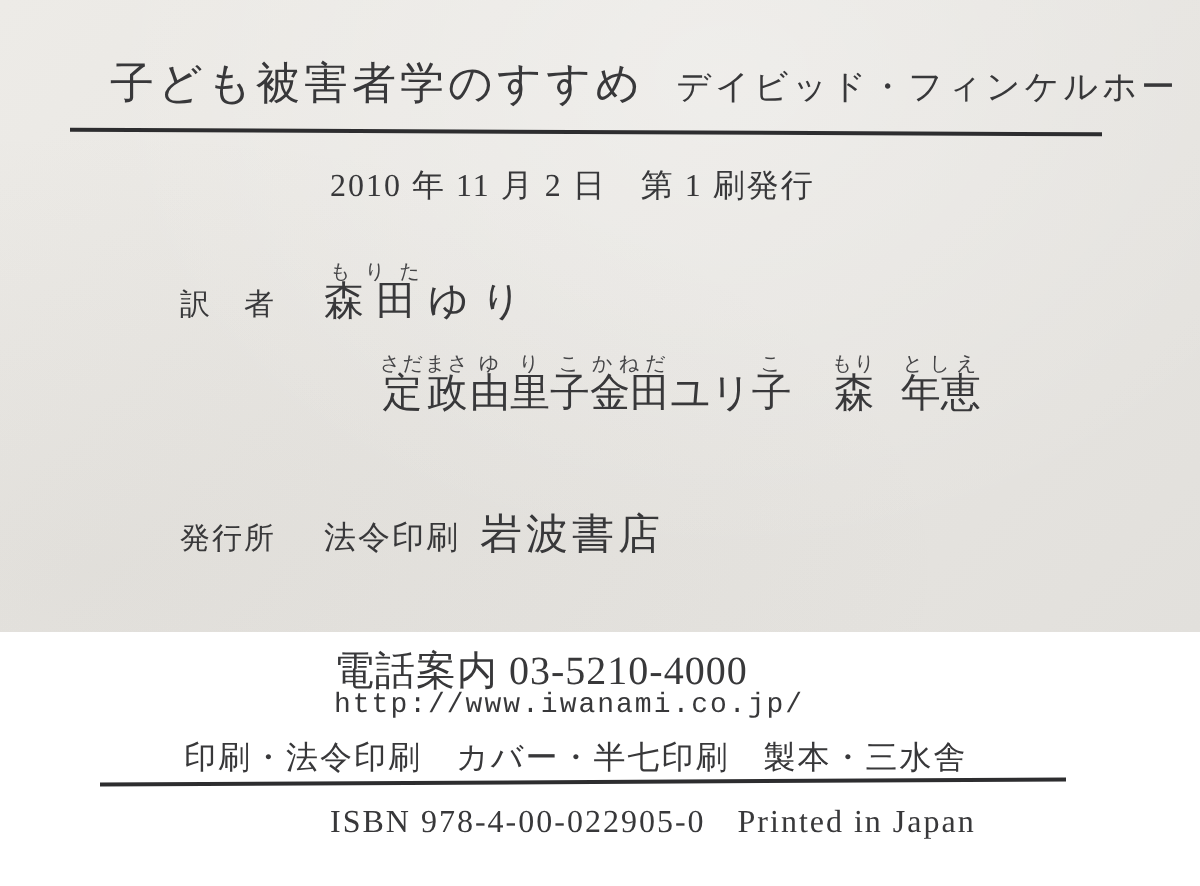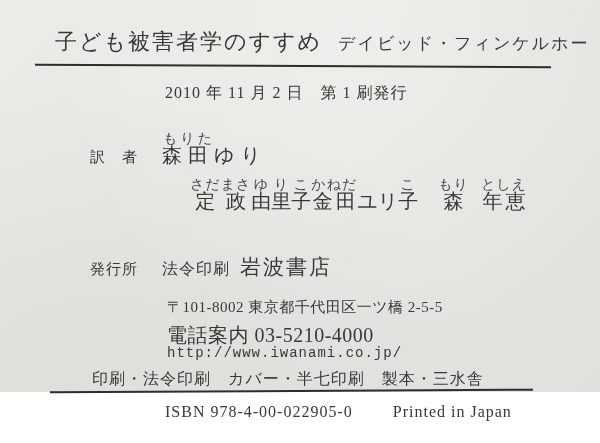--- a/index.html
+++ b/index.html
@@ -3,21 +3,21 @@
 <meta charset="utf-8">
 <style>
   * { margin: 0; padding: 0; box-sizing: border-box; }
   html, body { width: 600px; height: 443px; overflow: hidden; }
   body {
     font-family: "Liberation Serif", "DejaVu Serif", serif;
     color: #38383a;
   }
   .paper {
     position: relative;
-    width: 600px; height: 392px;
+    width: 600px; height: 316px;
     background:
       radial-gradient(ellipse at 60% 12%, rgba(255,255,255,0.30), rgba(255,255,255,0) 62%),
       radial-gradient(ellipse at 8% 90%, rgba(120,115,105,0.07), rgba(120,115,105,0) 55%),
       linear-gradient(135deg, #edebe7 0%, #e8e6e2 45%, #e2e0dc 100%);
   }
   .abs { position: absolute; }
 
   
   .title-row { top: 27px; left: 55px; white-space: nowrap; }
   .book-title { font-size: 22px; letter-spacing: 2px; font-weight: 500; }
@@ -26,21 +26,21 @@
   .rule { height: 2px; background: #2d2d2f; }
   .rule-top { top: 65px; left: 35px; width: 516px; transform: rotate(0.25deg); }
   .rule-bottom { top: 390px; left: 50px; width: 483px; transform: rotate(-0.3deg); }
 
   .edition-line { top: 83px; left: 165px; font-size: 16px; letter-spacing: 1px; white-space: nowrap; }
 
   .info-row { left: 90px; display: flex; align-items: baseline; white-space: nowrap; }
   .label { display: inline-block; width: 72px; font-size: 15px; letter-spacing: 1px; flex: none; }
 
   ruby { ruby-position: over; }
-  rt { font-size: 14px; letter-spacing: 1px; color: #454547; font-weight: 400; }
+  rt { font-size: 10px; letter-spacing: 1px; color: #454547; font-weight: 400; }
 
   .row-translator1 { top: 131px; }
   .row-translator2 { top: 177px; }
   .name { font-size: 20px; }
   .name-morita { letter-spacing: 6px; }
   .gap-28 { margin-left: 28px; }
   .gap-20 { margin-left: 20px; }
   .gap-12 { margin-left: 12px; }
 
   .row-publisher { top: 234px; }
@@ -51,21 +51,21 @@
   .house-name { font-size: 21px; letter-spacing: 2px; margin-left: 10px; }
 
   .addr { left: 167px; font-size: 15px; letter-spacing: 0.5px; white-space: nowrap; }
   .addr-postal { top: 298px; }
   .addr-phone { top: 322px; font-size: 20px; }
   .addr-url { top: 345px; font-family: "Liberation Mono", "DejaVu Sans Mono", monospace; font-size: 14px; letter-spacing: 1px; }
 
   .printing-line { top: 369px; left: 92px; font-size: 16px; letter-spacing: 1px; white-space: nowrap; }
 
   .isbn-line { top: 403px; left: 165px; font-size: 16px; letter-spacing: 1px; white-space: nowrap; }
-  .printed-in { margin-left: 40px; }
+  .printed-in { margin-left: 16px; }
 </style>
 </head>
 <body>
 
 <div class="paper">
 
   <div class="abs title-row">
     <span class="book-title">子ども被害者学のすすめ</span><span class="book-author">デイビッド・フィンケルホー</span>
   </div>
 
@@ -87,21 +87,20 @@
 
   <div class="abs info-row row-publisher">
   </div>
 
   <div class="abs info-row row-house">
     <span class="label">発行所</span>
     <span class="company-type">法令印刷</span>
     <span class="house-name">岩波書店</span>
   </div>
 
-  <div class="abs addr addr-postal">〒101-8002 東京都千代田区一ツ橋 2-5-5</div>
   <div class="abs addr addr-phone">電話案内 03-5210-4000</div>
   <div class="abs printing-line">印刷・法令印刷　カバー・半七印刷　製本・三水舎</div>
 
   <div class="abs addr addr-url">http://www.iwanami.co.jp/</div>
 
   <div class="abs rule rule-bottom"></div>
 
   <div class="abs isbn-line">
     <span>ISBN 978-4-00-022905-0</span><span class="printed-in">Printed in Japan</span>
   </div>

